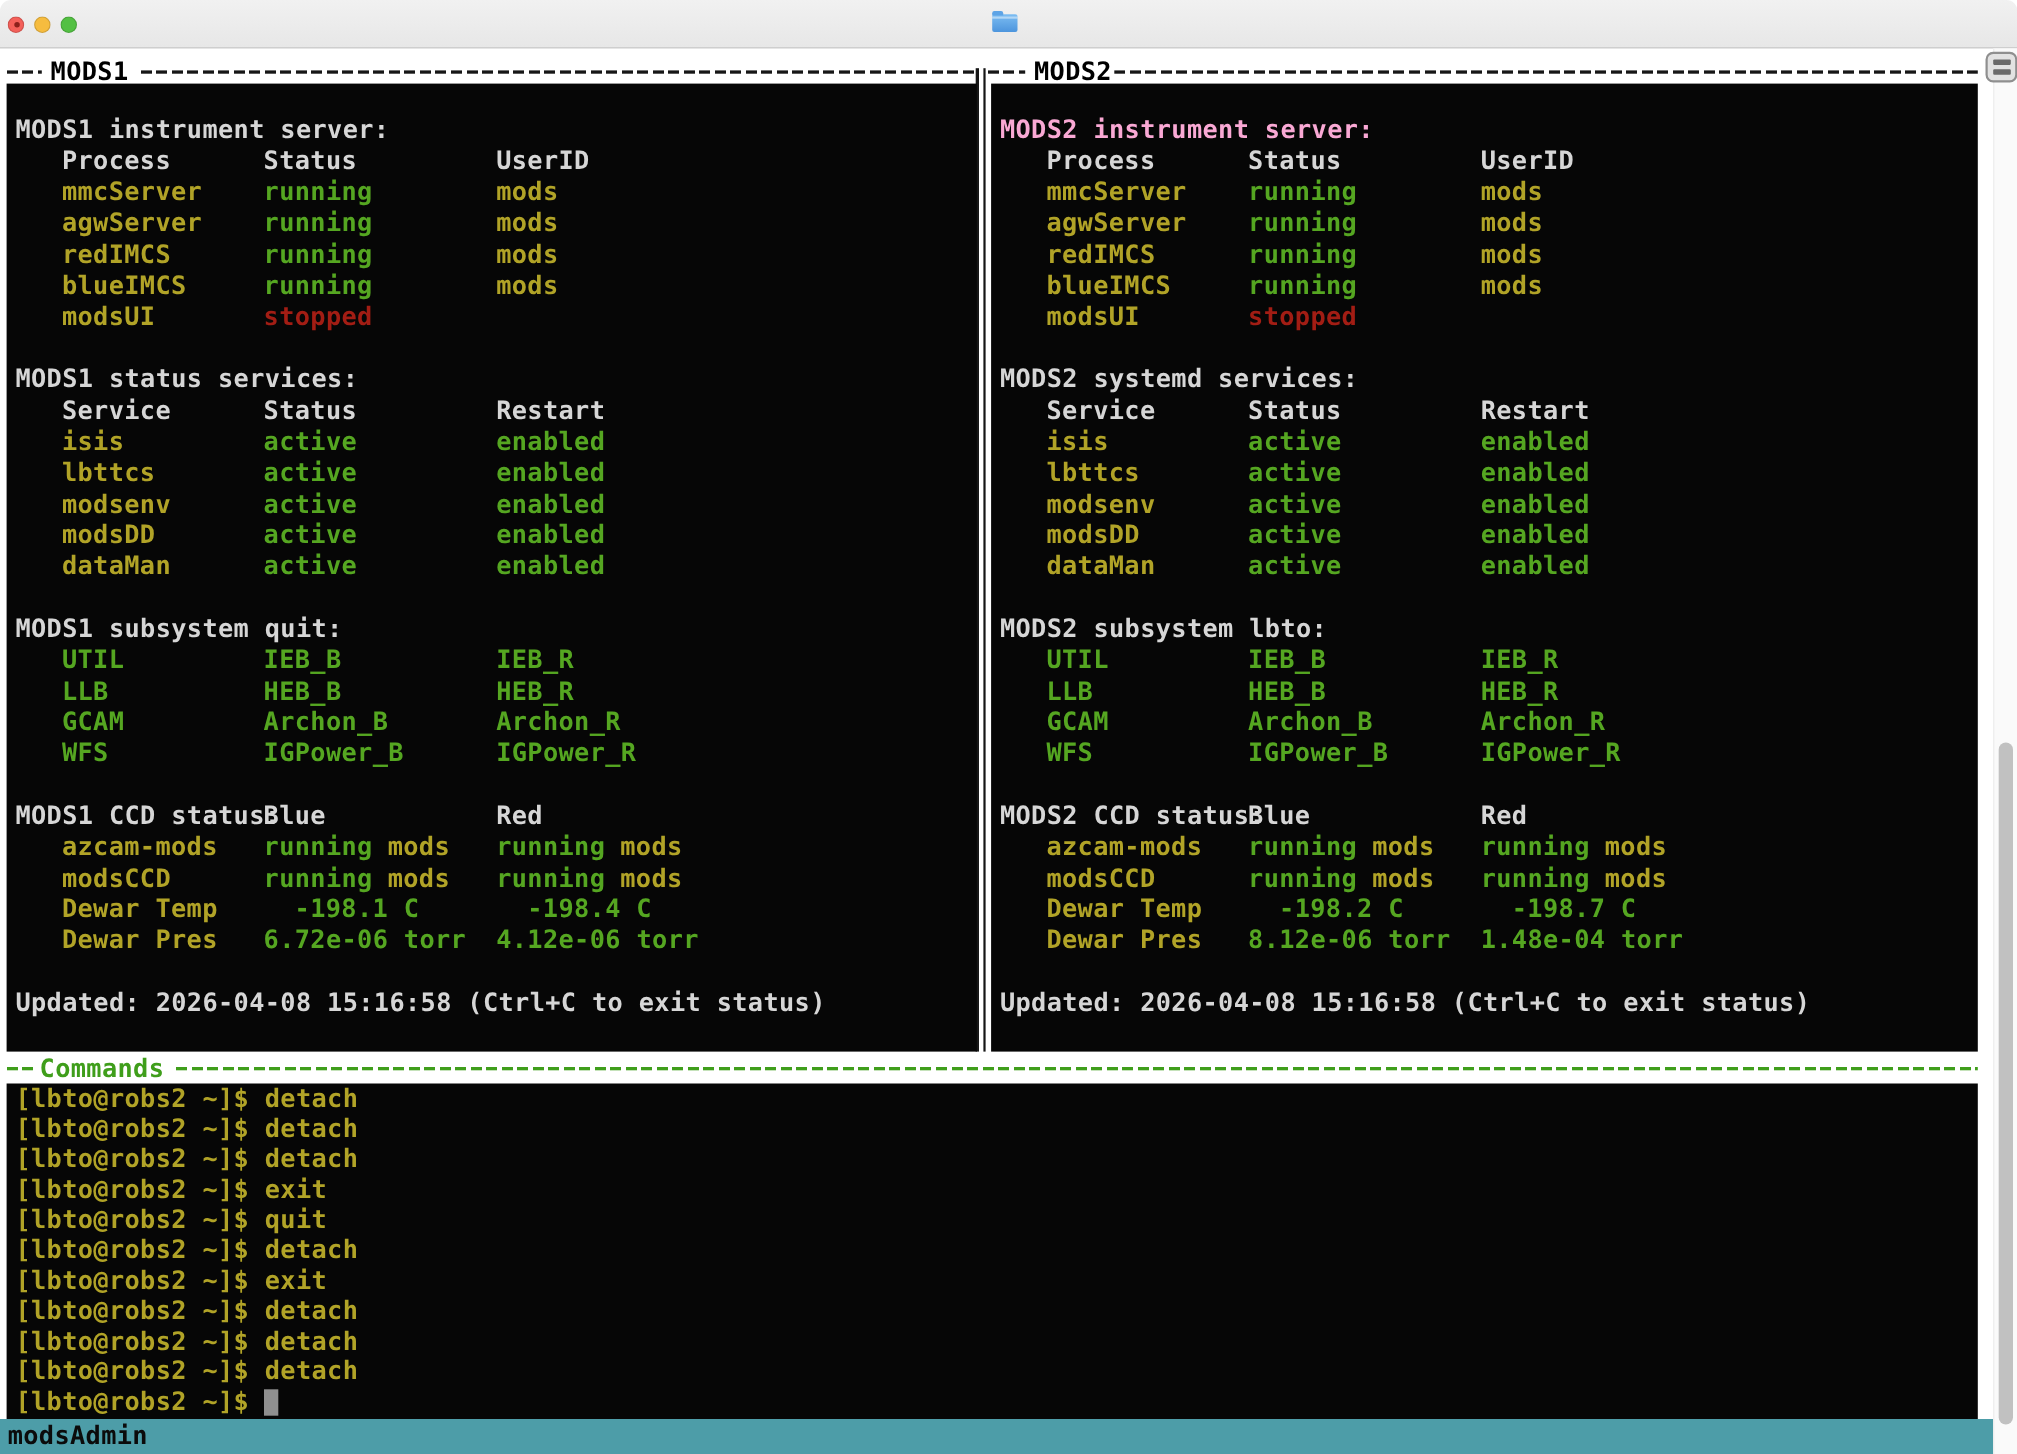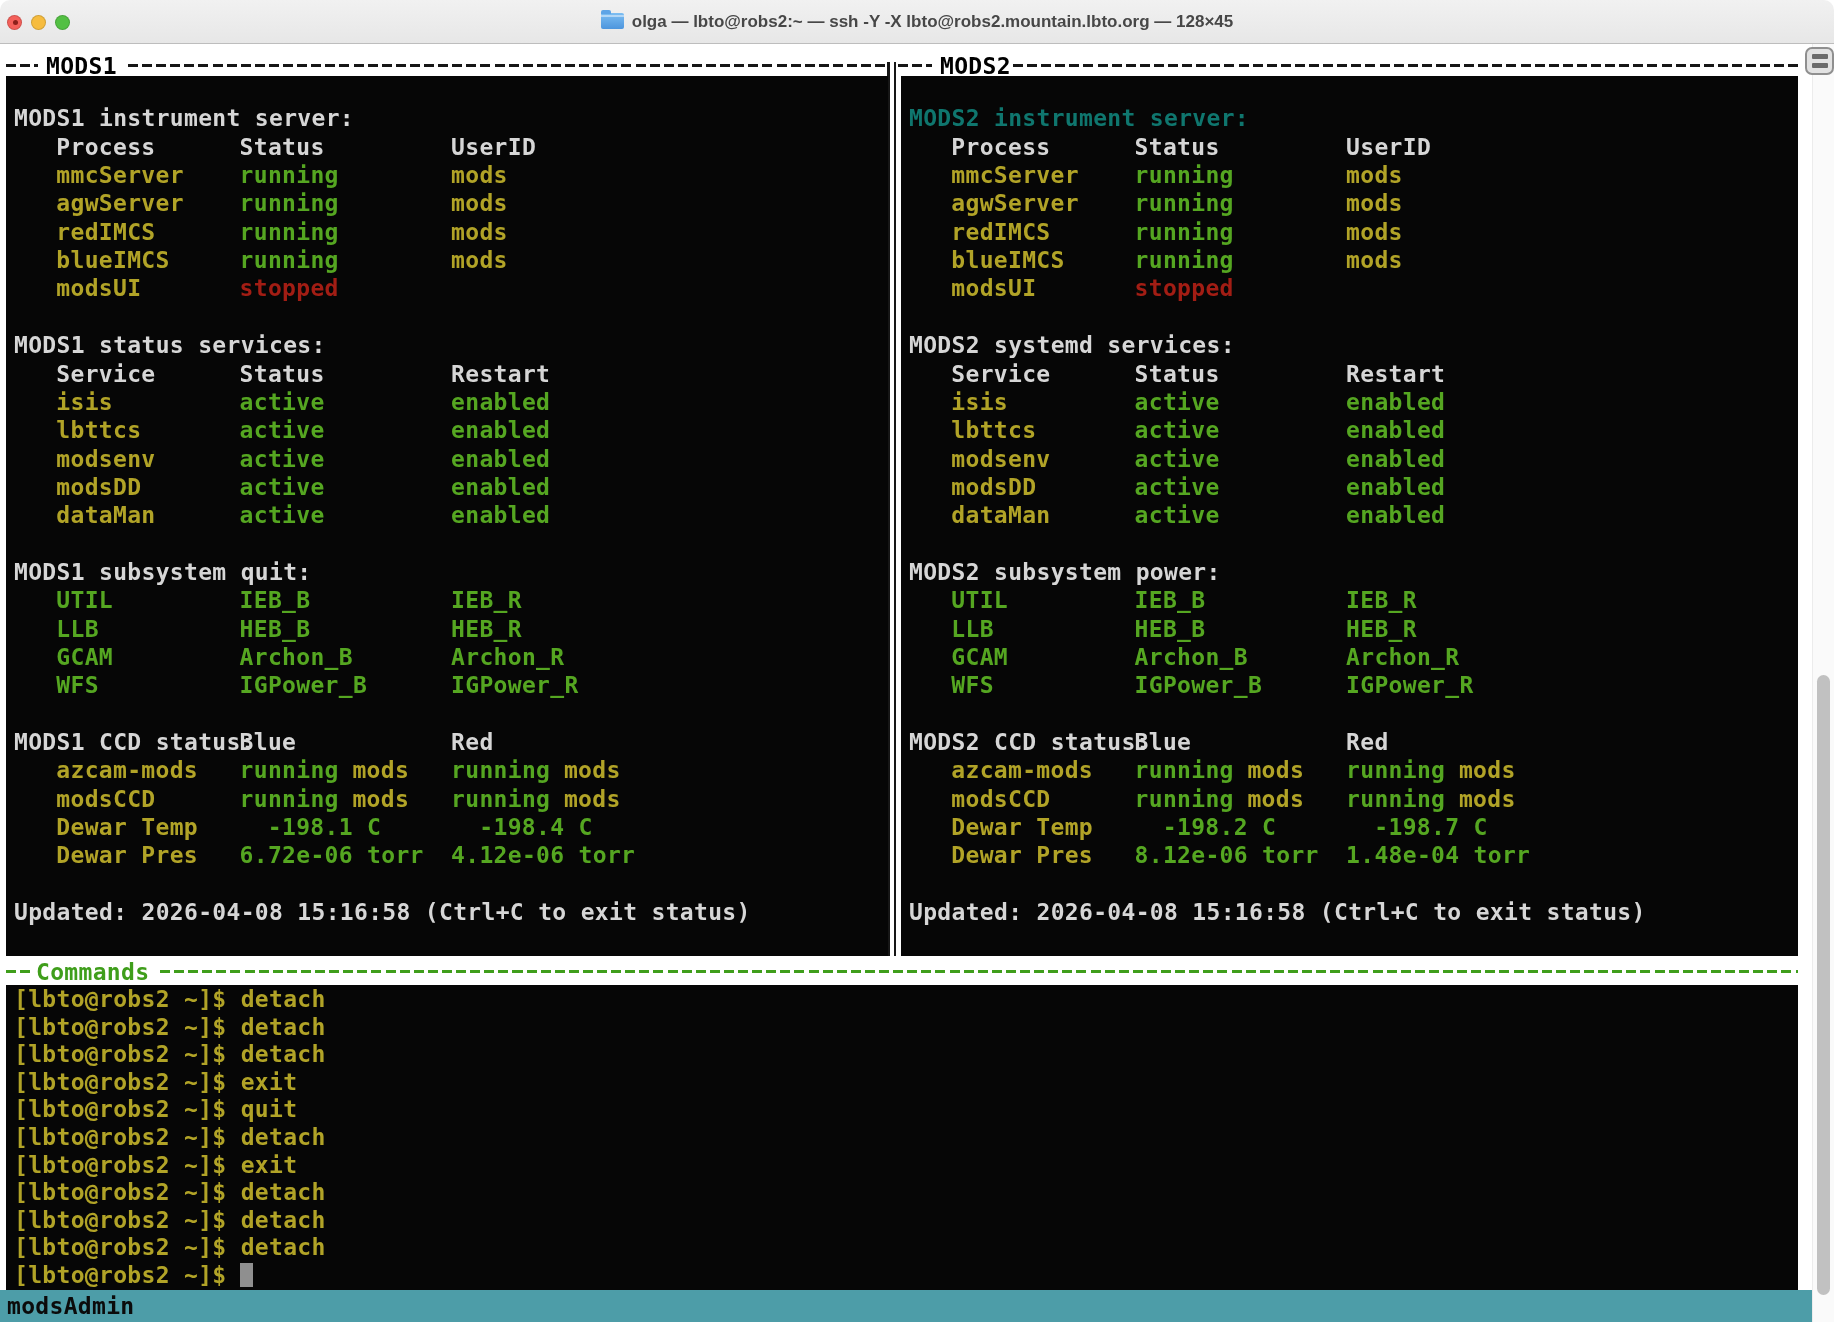--- a/index.html
+++ b/index.html
@@ -55,21 +55,21 @@
 <body>
 
 <div class="window">
 
   <div class="titlebar">
     <div class="traffic">
       <span class="light red"></span>
       <span class="light yellow"></span>
       <span class="light green"></span>
     </div>
-    <div class="titletext"><span class="foldericon"></span><span>olga — lbto@robs2:~ — ssh -Y -X lbto@robs2.mountain.lbto.org — 128×45</span></div>
+    <div class="titletext"><span class="foldericon"></span></div>
   </div>
 
   <div class="dash" style="left:6px;top:64px;width:32px;"></div>
   <div class="borderlabel" style="left:46px;top:52px;">MODS1</div>
   <div class="dash" style="left:128px;top:64px;width:758px;"></div>
   <div class="dash" style="left:898px;top:64px;width:34px;"></div>
   <div class="borderlabel" style="left:940px;top:52px;">MODS2</div>
   <div class="dash" style="left:1013px;top:64px;width:785px;"></div>
 
   <div class="vline" style="left:887px;top:62px;height:894px;"></div>
@@ -141,21 +141,21 @@
       <span class="tseg" style="top: 708.75px; left: 557.9px; color: rgb(177, 163, 39);">mods</span>
       <span class="tseg" style="top: 737.1px; left: 50.3px; color: rgb(177, 163, 39);">Dewar Temp</span>
       <span class="tseg" style="top: 737.1px; left: 261.8px; color: rgb(85, 166, 33);">-198.1 C</span>
       <span class="tseg" style="top: 737.1px; left: 473.3px; color: rgb(85, 166, 33);">-198.4 C</span>
       <span class="tseg" style="top: 765.45px; left: 50.3px; color: rgb(177, 163, 39);">Dewar Pres</span>
       <span class="tseg" style="top: 765.45px; left: 233.6px; color: rgb(85, 166, 33); text-align: right;">6.72e-06 torr</span>
       <span class="tseg" style="top: 765.45px; left: 445.1px; color: rgb(85, 166, 33);">4.12e-06 torr</span>
       <span class="tseg" style="top: 822.15px; left: 8px; color: rgb(214, 214, 214);">Updated: 2026-04-08 15:16:58 (Ctrl+C to exit status)</span>
     </div>
   <div class="pane" id="pane1" style="left:901px;top:76px;width:897px;height:880px;">
-      <span class="tseg" style="top: 28.35px; left: 8px; color: #0f766e;">MODS2 instrument server:</span>
+      <span class="tseg" style="top: 28.35px; left: 8px; color: #f9a8d4;">MODS2 instrument server:</span>
       <span class="tseg" style="top: 56.7px; left: 50.3px; color: rgb(214, 214, 214);">Process</span>
       <span class="tseg" style="top: 56.7px; left: 233.6px; color: rgb(214, 214, 214);">Status</span>
       <span class="tseg" style="top: 56.7px; left: 445.1px; color: rgb(214, 214, 214);">UserID</span>
       <span class="tseg" style="top: 85.05px; left: 50.3px; color: rgb(177, 163, 39);">mmcServer</span>
       <span class="tseg" style="top: 85.05px; left: 233.6px; color: rgb(85, 166, 33);">running</span>
       <span class="tseg" style="top: 85.05px; left: 445.1px; color: rgb(177, 163, 39);">mods</span>
       <span class="tseg" style="top: 113.4px; left: 50.3px; color: rgb(177, 163, 39);">agwServer</span>
       <span class="tseg" style="top: 113.4px; left: 233.6px; color: rgb(85, 166, 33);">running</span>
       <span class="tseg" style="top: 113.4px; left: 445.1px; color: rgb(177, 163, 39);">mods</span>
       <span class="tseg" style="top: 141.75px; left: 50.3px; color: rgb(177, 163, 39);">redIMCS</span>
@@ -178,21 +178,21 @@
       <span class="tseg" style="top: 340.2px; left: 445.1px; color: rgb(85, 166, 33);">enabled</span>
       <span class="tseg" style="top: 368.55px; left: 50.3px; color: rgb(177, 163, 39);">modsenv</span>
       <span class="tseg" style="top: 368.55px; left: 233.6px; color: rgb(85, 166, 33);">active</span>
       <span class="tseg" style="top: 368.55px; left: 445.1px; color: rgb(85, 166, 33);">enabled</span>
       <span class="tseg" style="top: 396.9px; left: 50.3px; color: rgb(177, 163, 39);">modsDD</span>
       <span class="tseg" style="top: 396.9px; left: 233.6px; color: rgb(85, 166, 33);">active</span>
       <span class="tseg" style="top: 396.9px; left: 445.1px; color: rgb(85, 166, 33);">enabled</span>
       <span class="tseg" style="top: 425.25px; left: 50.3px; color: rgb(177, 163, 39);">dataMan</span>
       <span class="tseg" style="top: 425.25px; left: 233.6px; color: rgb(85, 166, 33);">active</span>
       <span class="tseg" style="top: 425.25px; left: 445.1px; color: rgb(85, 166, 33);">enabled</span>
-      <span class="tseg" style="top: 481.95px; left: 8px; color: rgb(214, 214, 214);">MODS2 subsystem power:</span>
+      <span class="tseg" style="top: 481.95px; left: 8px; color: rgb(214, 214, 214);">MODS2 subsystem lbto:</span>
       <span class="tseg" style="top: 510.3px; left: 50.3px; color: rgb(85, 166, 33);">UTIL</span>
       <span class="tseg" style="top: 510.3px; left: 233.6px; color: rgb(85, 166, 33);">IEB_B</span>
       <span class="tseg" style="top: 510.3px; left: 445.1px; color: rgb(85, 166, 33);">IEB_R</span>
       <span class="tseg" style="top: 538.65px; left: 50.3px; color: rgb(85, 166, 33);">LLB</span>
       <span class="tseg" style="top: 538.65px; left: 233.6px; color: rgb(85, 166, 33);">HEB_B</span>
       <span class="tseg" style="top: 538.65px; left: 445.1px; color: rgb(85, 166, 33);">HEB_R</span>
       <span class="tseg" style="top: 567px; left: 50.3px; color: rgb(85, 166, 33);">GCAM</span>
       <span class="tseg" style="top: 567px; left: 233.6px; color: rgb(85, 166, 33);">Archon_B</span>
       <span class="tseg" style="top: 567px; left: 445.1px; color: rgb(85, 166, 33);">Archon_R</span>
       <span class="tseg" style="top: 595.35px; left: 50.3px; color: rgb(85, 166, 33);">WFS</span>

